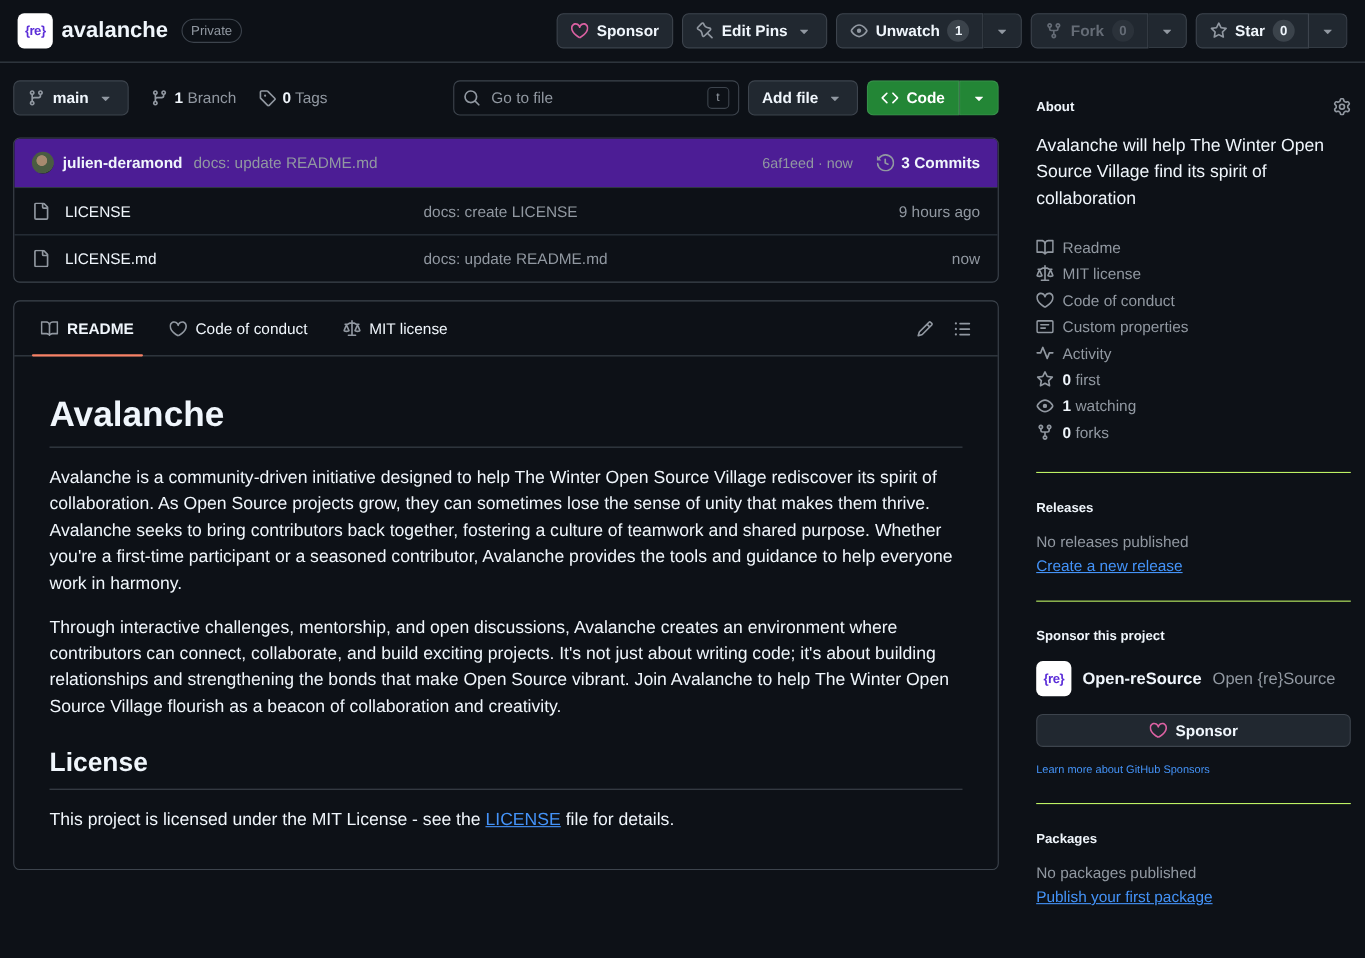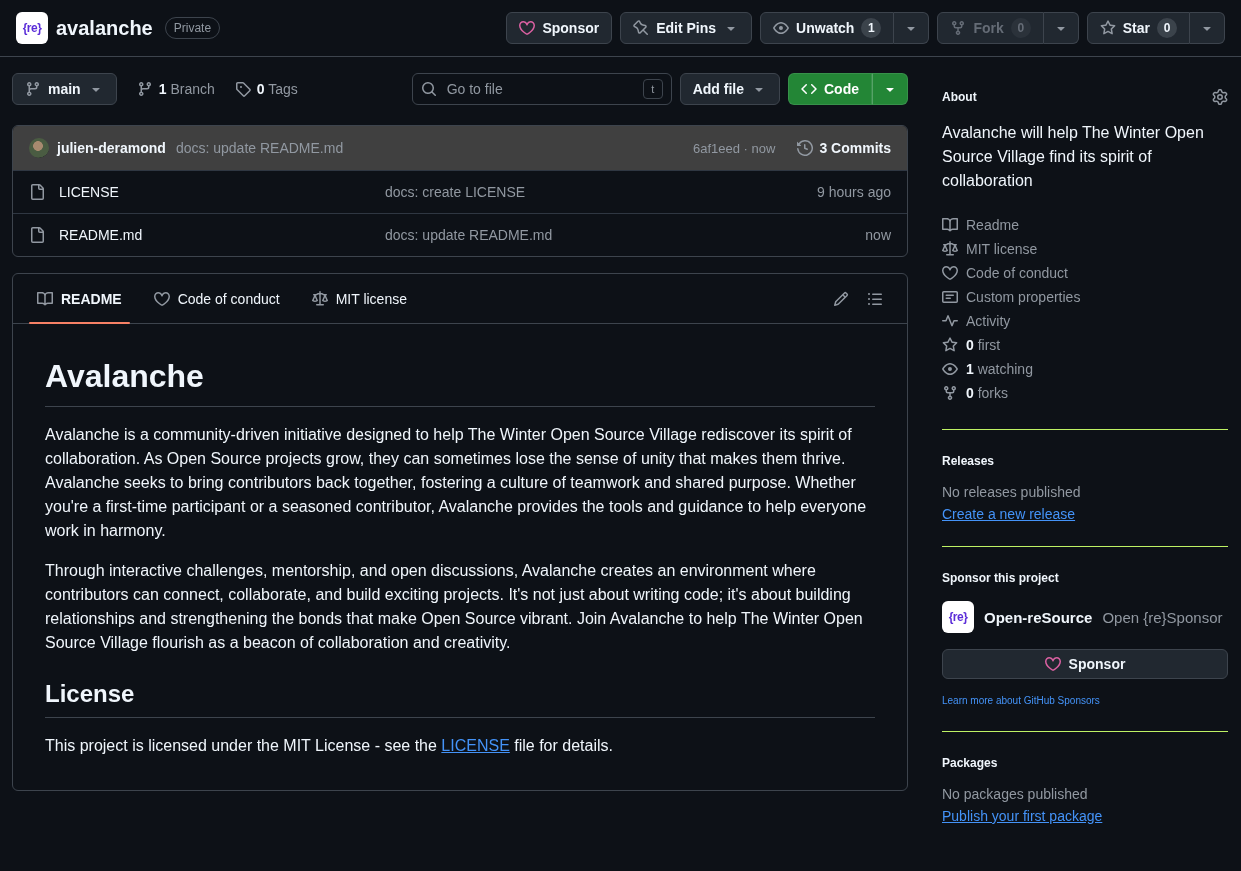--- a/index.html
+++ b/index.html
@@ -53,21 +53,21 @@
   .kbd { border:1px solid #3d444d; border-radius:4px; width:20px; height:20px; line-height:18px;
     text-align:center; font-size:11px; color:#9198a1; }
   .btn-green { background:#238636; border:1px solid rgba(240,246,252,0.1); color:#fff; }
   .btn-green .ic { color:#fff; }
   .code-split { display:inline-flex; }
   .code-split .main { border-radius:6px 0 0 6px; }
   .code-split .caret { border-radius:0 6px 6px 0; border-left:1px solid rgba(240,246,252,0.25); padding:0 9px; }
 
   
   .file-box { border:1px solid #3d444d; border-radius:6px; overflow:hidden; margin-bottom:16px; }
-  .commit-row { display:flex; align-items:center; gap:8px; height:44px; padding:0 16px; background:#404040; }
+  .commit-row { display:flex; align-items:center; gap:8px; height:44px; padding:0 16px; background:#4c1d95; }
   .avatar { width:20px; height:20px; border-radius:50%; flex:none;
     background:radial-gradient(circle at 45% 40%, #a78a6f 0 28%, #4a5c42 32% 70%, #2c382c 72%); }
   .commit-author { font-weight:600; cursor:pointer; }
   .commit-msg { color:#9198a1; cursor:pointer; margin-left:2px; }
   .commit-right { margin-left:auto; display:flex; align-items:center; gap:22px; }
   .sha-time { color:#9198a1; font-size:13px; cursor:pointer; }
   .commits-link { display:inline-flex; align-items:center; gap:6px; font-weight:600; cursor:pointer; }
   .commits-link .ic { color:#9198a1; }
   .file-row { display:grid; grid-template-columns:356px 1fr 160px; align-items:center;
     height:43px; padding:0 16px; border-top:1px solid #2f3742; }
@@ -324,21 +324,21 @@
         <span class="file-age">9 hours ago</span>
       </div>
 
       <div class="file-row">
         <span class="file-name">
           <span class="ic">
             <svg viewBox="0 0 16 16">
                 <path d="M2 1.75C2 .784 2.784 0 3.75 0h6.586c.464 0 .909.184 1.237.513l2.914 2.914c.329.328.513.773.513 1.237v9.586A1.75 1.75 0 0 1 13.25 16h-9.5A1.75 1.75 0 0 1 2 14.25Zm1.75-.25a.25.25 0 0 0-.25.25v12.5c0 .138.112.25.25.25h9.5a.25.25 0 0 0 .25-.25V6h-2.75A1.75 1.75 0 0 1 9 4.25V1.5Zm6.75.062V4.25c0 .138.112.25.25.25h2.688l-.011-.013-2.914-2.914-.013-.011Z"></path>
               </svg>
           </span>
-          <span>README.md</span>
+          <span>LICENSE.md</span>
         </span>
         <span class="file-msg">docs: update README.md</span>
         <span class="file-age">now</span>
       </div>
     </div>
 
     <div class="readme-box">
       <div class="readme-tabs">
         <div class="tab active">
           <span class="ic">
@@ -475,21 +475,21 @@
       <a class="link">Create a new release</a>
     </div>
 
     <div class="side-section">
       <h2 class="side-h">
           <span>Sponsor this project</span>
         </h2>
       <div class="org-row">
         <div class="org-logo">{re}</div>
         <span class="org-name">Open-reSource</span>
-        <span class="org-display">Open {re}Sponsor</span>
+        <span class="org-display">Open {re}Source</span>
       </div>
       <button class="sponsor-btn">
         <span class="ic heart-pink">
           <svg viewBox="0 0 16 16">
               <path d="M4.25 2.5c-1.336 0-2.75 1.164-2.75 3 0 2.15 1.58 4.144 3.365 5.682A20.58 20.58 0 0 0 8 13.393a20.58 20.58 0 0 0 3.135-2.211C12.92 9.644 14.5 7.65 14.5 5.5c0-1.836-1.414-3-2.75-3-1.373 0-2.609.986-3.029 2.456a.749.749 0 0 1-1.442 0C6.859 3.486 5.623 2.5 4.25 2.5ZM8 14.25l-.345.666-.002-.001-.006-.003-.018-.01a7.643 7.643 0 0 1-.31-.17 22.075 22.075 0 0 1-3.434-2.414C2.045 10.731 0 8.35 0 5.5 0 2.836 2.086 1 4.25 1 5.797 1 7.153 1.802 8 3.02 8.847 1.802 10.203 1 11.75 1 13.914 1 16 2.836 16 5.5c0 2.85-2.045 5.231-3.885 6.818a22.08 22.08 0 0 1-3.744 2.584l-.018.01-.006.003h-.002Z"></path>
             </svg>
         </span>
         <span>Sponsor</span>
       </button>
       <a class="link-plain learn-more">Learn more about GitHub Sponsors</a>

